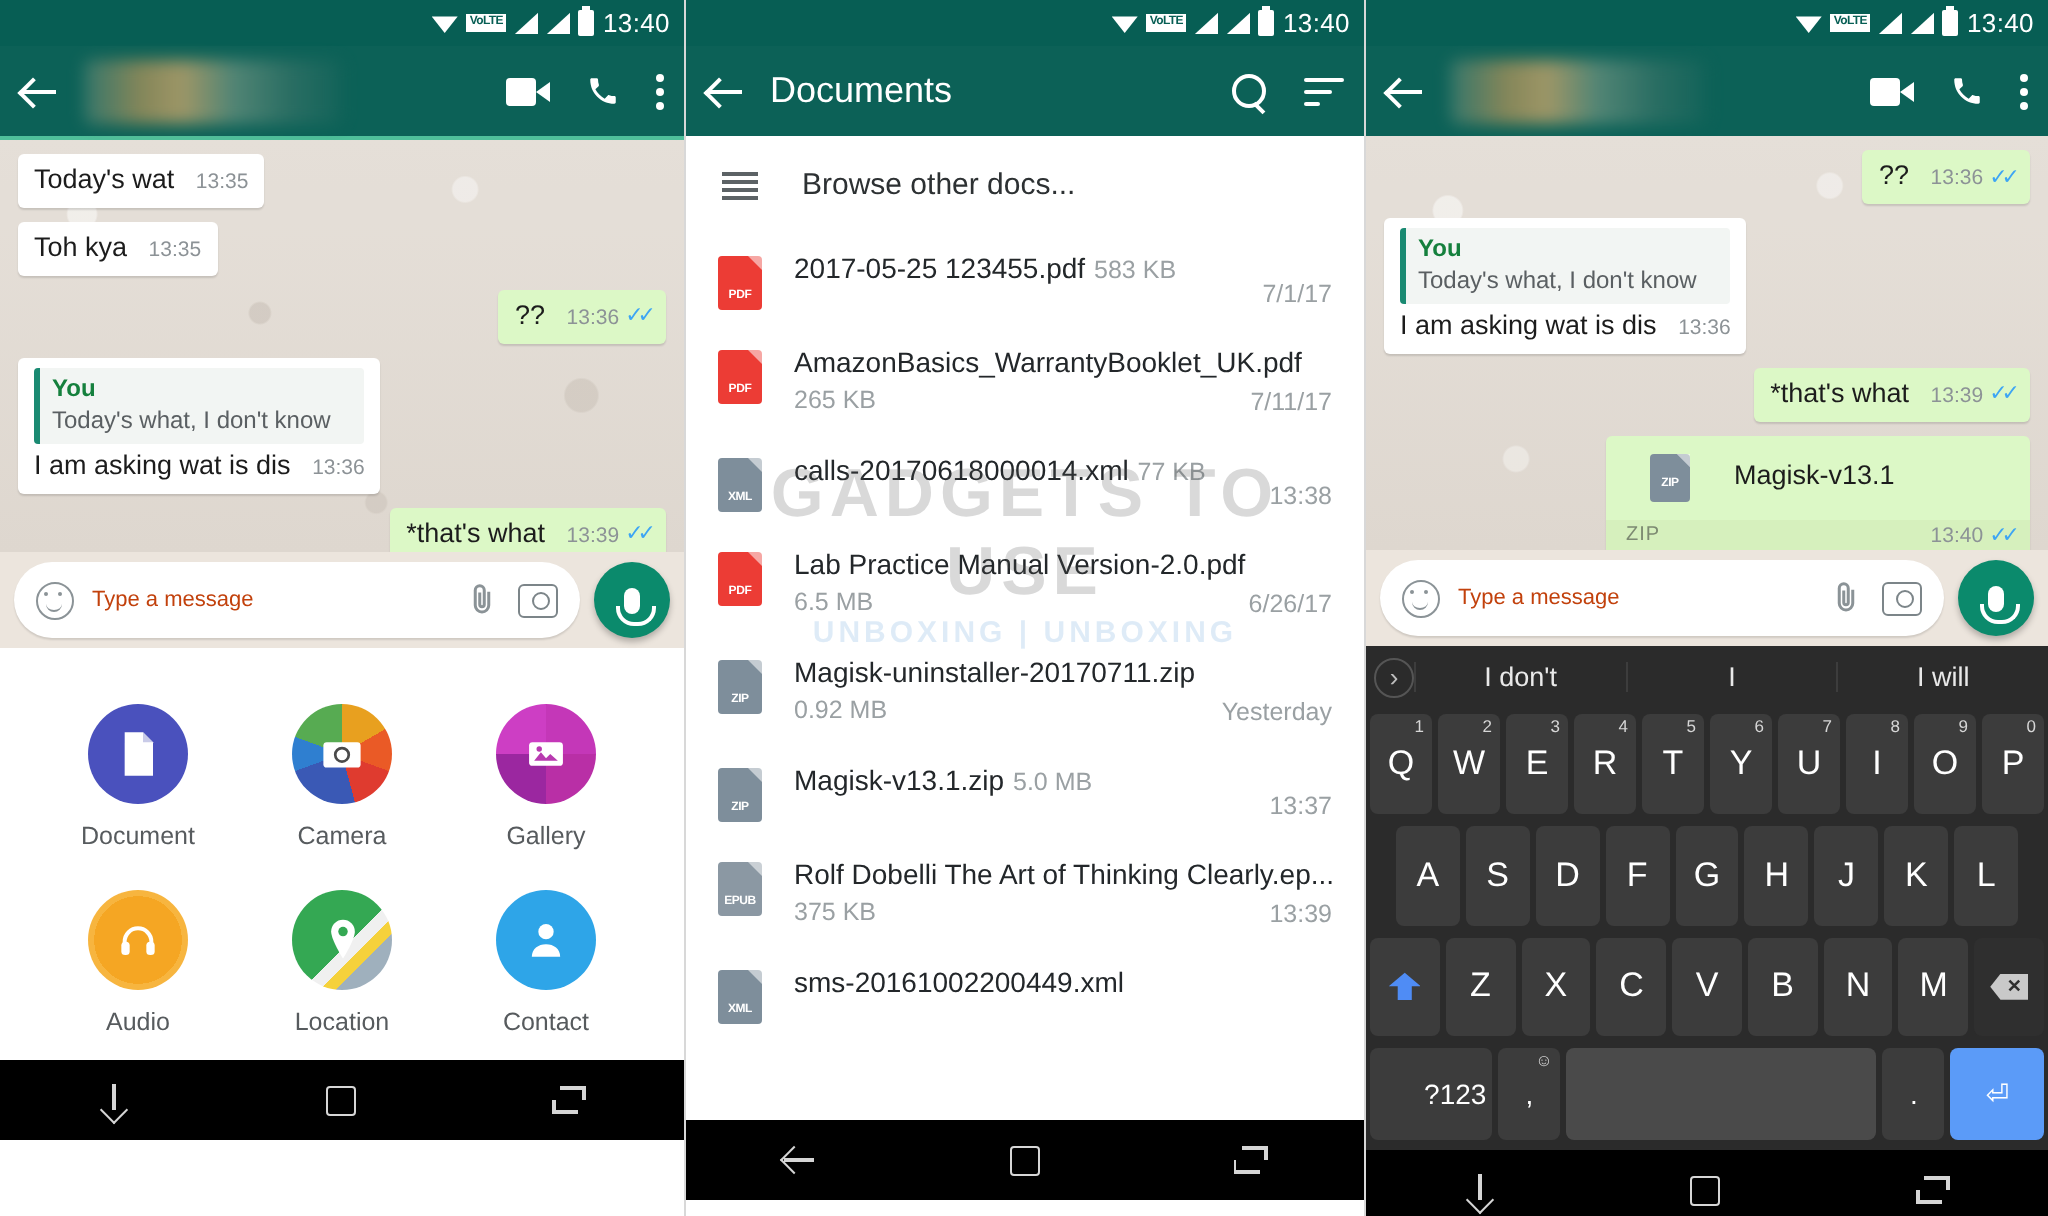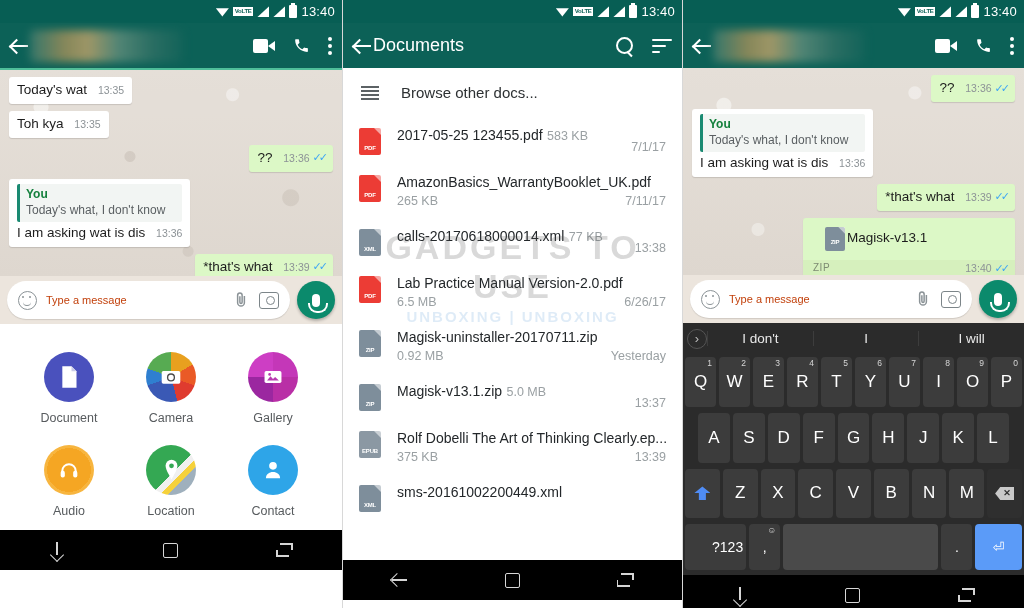--- a/index.html
+++ b/index.html
@@ -33,21 +33,21 @@
   }
   .ic-sig { width: 12px; height: 11px; background: #fff;
     clip-path: polygon(100% 0%, 100% 100%, 0% 100%); }
   .ic-batt { width: 8px; height: 13px; background: #fff; border-radius: 1px; position: relative; }
   .ic-batt::before { content:""; position:absolute; top:-2px; left:2px; width:4px; height:2px; background:#fff; }
   .sb-clock { font-size: 13px; color: #fff; letter-spacing: .2px; }
 
   
   .appbar {
     height: 45px; background: #0c6157; display: flex; align-items: center;
-    padding: 0 10px; color: #fff;
+    padding: 0 10px; gap: 12px; color: #fff;
   }
   .appbar.docs { background: #0c6157; }
   .back-arrow { width: 20px; height: 20px; position: relative; flex: 0 0 auto; cursor: pointer; }
   .back-arrow::before {
     content: ""; position: absolute; top: 9px; left: 1px; width: 17px; height: 2px; background: #fff;
   }
   .back-arrow::after {
     content: ""; position: absolute; top: 5px; left: 1px; width: 9px; height: 9px;
     border-left: 2px solid #fff; border-bottom: 2px solid #fff; transform: rotate(45deg);
   }
@@ -119,21 +119,21 @@
   .meta { display: inline-flex; align-items: center; gap: 3px; margin-left: 7px;
     font-size: 10.5px; color: #8c9296; vertical-align: baseline; white-space: nowrap; }
   .ticks { color: #3da5f4; font-size: 11px; letter-spacing: -3px; }
   .quote {
     background: #f2f5f3; border-left: 3px solid #1a8a72; border-radius: 2px;
     padding: 3px 7px 4px 6px; margin-bottom: 3px;
   }
   .quote-author { color: #15803d; font-size: 12px; font-weight: bold; margin-bottom: 1px; }
   .quote-text { color: #5a5f62; font-size: 12px; }
   .bubble.doc { background: #dcf8c6; padding: 0; width: 212px; }
-  .doc-head { display: flex; align-items: center; gap: 2px; padding: 9px 10px 9px 22px; }
+  .doc-head { display: flex; align-items: center; gap: 22px; padding: 9px 10px 9px 22px; }
   .doc-name { font-size: 13.5px; color: #1c1c1c; }
   .doc-foot { display:flex; align-items:center; justify-content:space-between;
     padding: 2px 8px 5px 10px; background: #d6f0bd; }
   .doc-ext { font-size: 10px; color: #7d8a72; letter-spacing: .5px; }
 
   .ficon { width: 20px; height: 24px; position: relative; flex: 0 0 auto; }
   .ficon .sheet {
     position:absolute; inset:0; border-radius:2px;
     display:flex; align-items:flex-end; justify-content:center;
   }

